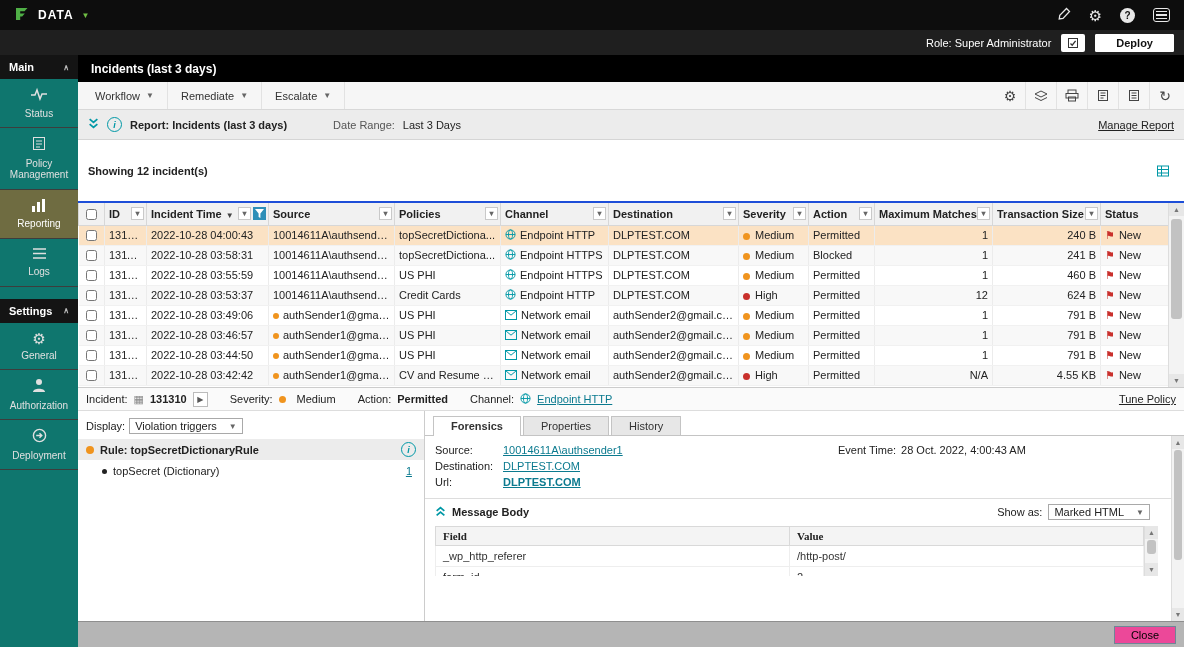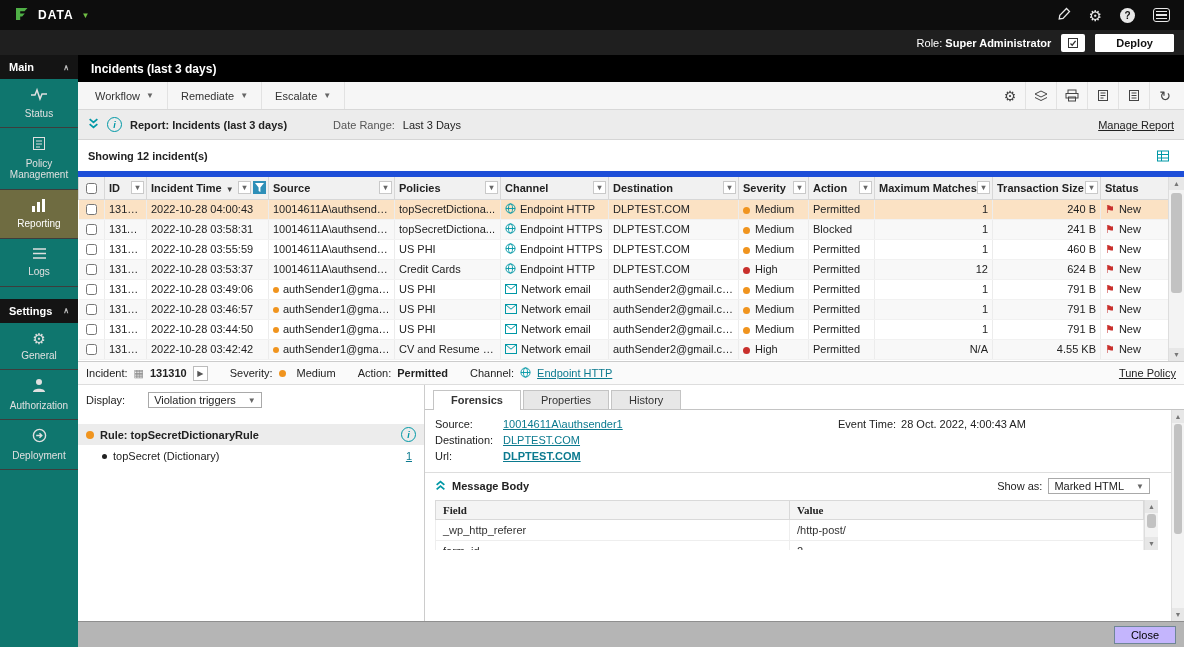--- a/index.html
+++ b/index.html
@@ -12,21 +12,21 @@
   .product{color:#fff;font-weight:bold;letter-spacing:1px;font-size:12px;}
   .caret-green{color:#6fbe44;font-size:8px;}
   .topbar-icons{display:flex;align-items:center;gap:18px;color:#e8e8e8;}
   .tb-gear{font-size:15px;line-height:1;}
   .help-badge{width:15px;height:15px;border-radius:50%;background:#e8e8e8;color:#111;font-weight:bold;font-size:10px;display:flex;align-items:center;justify-content:center;}
   .menu-badge{width:17px;height:14px;border:1.5px solid #e8e8e8;border-radius:3px;display:flex;flex-direction:column;justify-content:center;gap:2px;padding:0 2px;box-sizing:border-box;}
   .menu-badge i{display:block;height:1.5px;background:#e8e8e8;}
 
   
   .rolebar{height:25px;background:#1f1f1f;color:#fff;display:flex;align-items:center;justify-content:flex-end;gap:10px;padding:0 10px;flex:0 0 auto;}
-  .role-value{font-weight:bold;}
+  .role-value{font-weight:normal;}
   .icon-btn{width:24px;height:18px;background:#fff;border-radius:2px;color:#222;display:flex;align-items:center;justify-content:center;font-size:12px;border:none;}
   .deploy-btn{background:#fff;color:#111;font-weight:bold;padding:2px 20px;border:1px solid #fff;border-radius:1px;font-size:11px;font-family:inherit;}
 
   
   .body-row{flex:1;display:flex;min-height:0;}
   .sidebar{width:78px;background:#0f766e;flex:0 0 auto;display:flex;flex-direction:column;color:#e0e0e0;}
   .side-section{height:24px;background:#141414;color:#fff;font-weight:bold;display:flex;align-items:center;justify-content:space-between;padding:0 9px;font-size:11px;flex:0 0 auto;}
   .side-caret{font-size:8px;color:#bbb;}
   .side-item{display:flex;flex-direction:column;align-items:center;justify-content:center;gap:4px;padding:8px 2px;border-bottom:1px solid #3d3d3d;text-align:center;font-size:10px;line-height:1.15;color:#e0e0e0;}
   .side-item.active{background:#6f6c41;color:#fff;}
@@ -47,21 +47,21 @@
 
   
   .reportbar{height:29px;background:#ececec;border-bottom:1px solid #d5d5d5;display:flex;align-items:center;gap:8px;padding:0 10px;flex:0 0 auto;}
   .rb-bold{font-weight:bold;}
   .rb-label{color:#555;padding-left:16px;}
   .rb-right{margin-left:auto;}
   .link-dark{color:#222;text-decoration:underline;cursor:pointer;}
   .info-badge{width:13px;height:13px;border-radius:50%;border:1px solid #0098a6;color:#0098a6;font-size:9px;font-weight:bold;font-style:italic;display:inline-flex;align-items:center;justify-content:center;flex:0 0 auto;}
 
   
-  .summarybar{height:29px;display:flex;align-items:center;padding:1px 10px;font-weight:bold;border-bottom:6px solid #1d4ed8;flex:0 0 auto;}
+  .summarybar{height:29px;display:flex;align-items:center;padding:16px 10px;font-weight:bold;border-bottom:2px solid #1d4ed8;flex:0 0 auto;}
   .sum-right{margin-left:auto;display:flex;align-items:center;padding-right:4px;}
 
   
   .table-wrap{position:relative;height:184px;flex:0 0 auto;overflow:hidden;border-bottom:1px solid #ccc;}
   table.grid{border-collapse:collapse;table-layout:fixed;width:1106px;}
   table.grid th{height:22px;background:#f1f1f1;border:1px solid #d7d7d7;border-top:none;font-weight:bold;text-align:left;padding:0 20px 0 4px;position:relative;font-size:11px;color:#222;white-space:nowrap;overflow:hidden;box-sizing:border-box;}
   table.grid td{height:20px;border-right:1px solid #ececec;border-bottom:1px solid #f1f1f1;padding:0 4px;white-space:nowrap;overflow:hidden;text-overflow:ellipsis;font-size:11px;color:#222;box-sizing:border-box;}
   table.grid tbody tr:nth-child(even){background:#f8f8f8;}
   table.grid tbody tr.sel{background:#fbe2c4;}
   .col-menu{position:absolute;right:2px;top:4px;width:13px;height:13px;border:1px solid #c9c9c9;background:#fff;color:#666;font-size:8px;line-height:12px;text-align:center;box-sizing:border-box;}
@@ -89,21 +89,21 @@
   .bold{font-weight:bold;}
   .play-box{width:13px;height:13px;border:1px solid #bbb;background:#fff;color:#555;font-size:8px;display:inline-flex;align-items:center;justify-content:center;}
   .db-gap{width:10px;}
   .link-teal{color:#0b7a8f;text-decoration:underline;cursor:pointer;}
   .link-teal.bold{font-weight:bold;}
   .db-right{margin-left:auto;}
 
   
   .panels{flex:1;display:flex;min-height:0;}
   .left-panel{width:347px;border-right:1px solid #ccc;flex:0 0 auto;padding-top:5px;box-sizing:border-box;}
-  .display-row{display:flex;align-items:center;gap:23px;padding:2px 8px 16px;}
+  .display-row{display:flex;align-items:center;gap:4px;padding:2px 8px 5px;}
   .select-box{border:1px solid #a9a9a9;background:#fff;padding:1px 5px;display:inline-flex;align-items:center;gap:12px;font-size:11px;}
   .rule-row{display:flex;align-items:center;gap:6px;background:#ececec;padding:3px 8px;font-weight:bold;}
   .rule-dot{width:8px;height:8px;border-radius:50%;background:#f0941e;flex:0 0 auto;}
   .rule-row .info-badge{margin-left:auto;}
   .trigger-row{display:flex;align-items:center;gap:6px;padding:5px 12px 1px 24px;}
   .bullet{width:5px;height:5px;border-radius:50%;background:#222;flex:0 0 auto;}
   .count-link{margin-left:auto;color:#0b7a8f;text-decoration:underline;}
   .trigger-value{padding:2px 12px 0 36px;color:#8a8a8a;}
 
   .right-panel{flex:1;position:relative;min-width:0;}
@@ -117,21 +117,21 @@
   .hr{border-top:1px solid #ddd;margin:2px 0 0;}
   .msgbody-bar{display:flex;align-items:center;gap:6px;padding:5px 10px 4px;}
   .showas{margin-left:auto;display:flex;align-items:center;gap:6px;padding-right:24px;}
   .fields-wrap{position:relative;margin:2px 26px 0 10px;height:50px;overflow:hidden;}
   table.fields{width:calc(100% - 14px);border-collapse:collapse;table-layout:fixed;}
   table.fields th{background:#f4f4f4;border:1px solid #d9d9d9;text-align:left;font-weight:bold;padding:3px 7px;font-size:11px;font-family:Liberation Serif, serif;}
   table.fields td{border:1px solid #eee;border-top:none;padding:4px 7px;font-size:11px;color:#333;}
 
   
   .footerbar{height:25px;background:#b5b5b5;border-top:1px solid #8e8e8e;display:flex;align-items:center;justify-content:flex-end;padding:0 8px;flex:0 0 auto;}
-  .close-btn{background:#c4b5fd;border:1px solid #6f8696;padding:2px 16px;font-size:11px;font-family:inherit;}
+  .close-btn{background:#ec4899;border:1px solid #6f8696;padding:2px 16px;font-size:11px;font-family:inherit;}
 </style>
 </head>
 <body>
 
 <div class="app">
 
   <header class="topbar">
     <div class="brand">
       <span>
         <svg width="16" height="16" viewBox="0 0 16 16">

